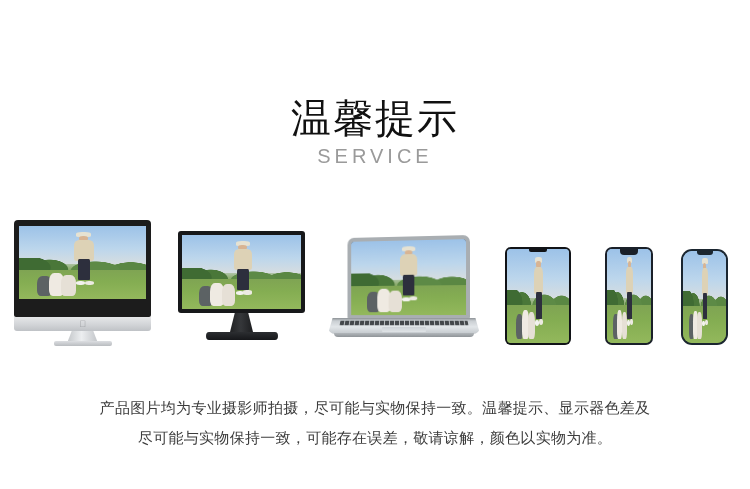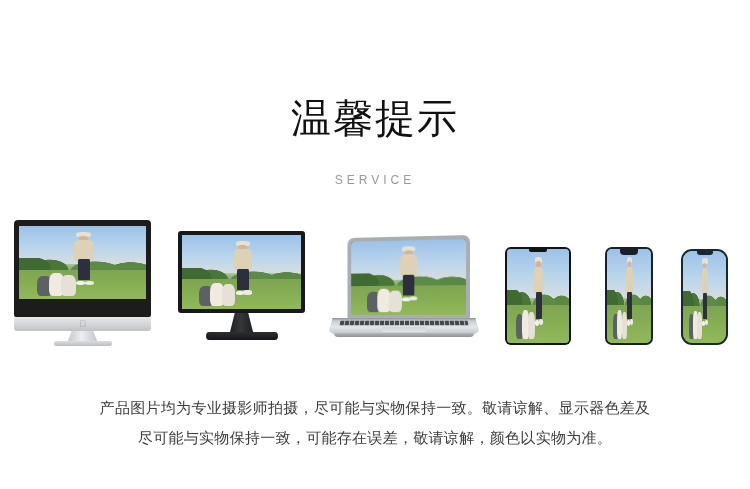--- a/index.html
+++ b/index.html
@@ -10,21 +10,21 @@
   }
   .page{position:relative;width:750px;height:358px;text-decoration:underline;}
 
   
   .header{position:absolute;left:0;top:94px;width:750px;text-align:center;}
   .title{
     font-size:40px;line-height:48px;color:#111111;font-weight:400;
     letter-spacing:2px;font-family:"DejaVu Sans","Liberation Sans",sans-serif;
   }
   .subtitle{
-    margin-top:28px;font-size:12px;line-height:20px;color:#9a9a9a;
+    margin-top:4px;font-size:20px;line-height:20px;color:#9a9a9a;
     letter-spacing:4px;font-weight:400;
   }
 
   
   .devices{position:absolute;left:0;top:205px;width:750px;height:140px;}
   .dev{position:absolute;bottom:0;}
 
   
   .photo{position:relative;width:100%;height:100%;overflow:hidden;
     background:linear-gradient(to bottom,#9ec4e6 0%,#b9d4ea 32%,#cfd9de 45%,#8fae72 58%,#6f9a4e 74%,#7ba84f 100%);}
@@ -297,17 +297,17 @@
               <div class="p-shoe2"></div>
             </div>
           </div>
         </div>
       </div>
     </div>
 
   </div>
 
   <div class="note">
-    <div class="note-line">产品图片均为专业摄影师拍摄，尽可能与实物保持一致。敬请谅解、显示器色差及</div>
+    <div class="note-line">产品图片均为专业摄影师拍摄，尽可能与实物保持一致。温馨提示、显示器色差及</div>
     <div class="note-line">尽可能与实物保持一致，可能存在误差，敬请谅解，颜色以实物为准。</div>
   </div>
 
 </div>
 
 </body></html>

